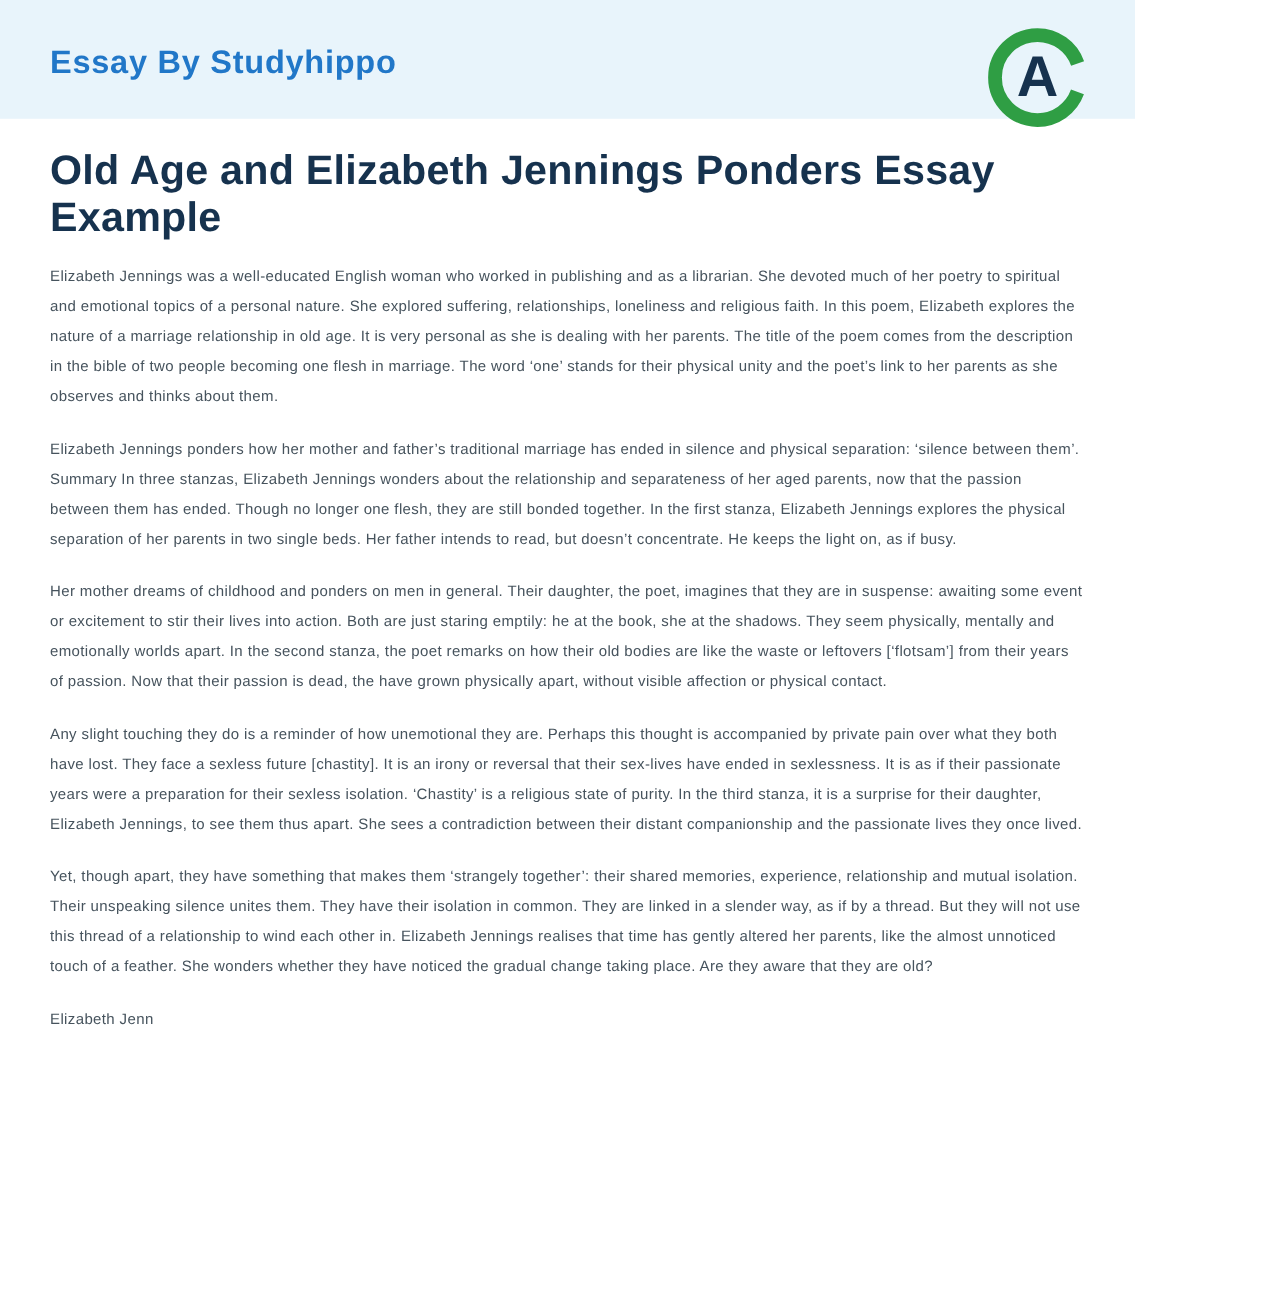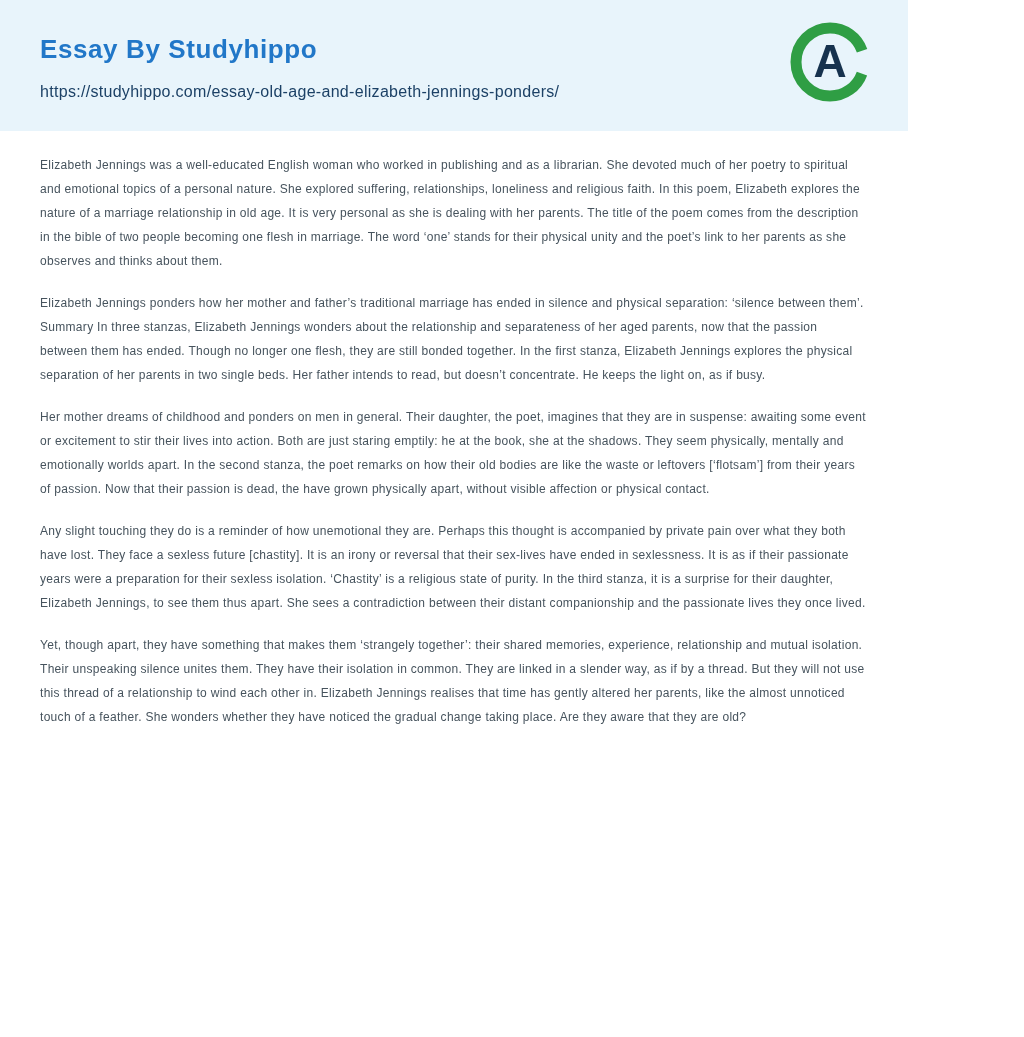--- a/index.html
+++ b/index.html
@@ -66,32 +66,33 @@
     letter-spacing: 0.3px;
   }
 </style>
 </head>
 <body>
 
 <div class="page">
 
   <div class="header">
     <h2 class="brand">Essay By Studyhippo</h2>
-    <a class="site-url" href="#">https://studyhippo.com/essay-old-age-and-elizabeth-jennings-ponders/</a>
 
     <svg class="logo" viewBox="0 0 80 80" aria-hidden="true">
       <circle cx="40" cy="40" r="34" fill="none" stroke="var(--logo-green, #2f9e44)" stroke-width="11" stroke-dasharray="190 23.6" stroke-dashoffset="-11.8"></circle>
       <text x="40" y="55" text-anchor="middle" font-size="46" font-weight="bold" fill="var(--title-navy, #16324e)">A</text>
     </svg>
   </div>
 
   <div class="content">
+    <h1 class="article-title">Old Age and Elizabeth Jennings Ponders Essay Example</h1>
 
     <div>
         <p class="para">Elizabeth Jennings was a well-educated English woman who worked in publishing and as a librarian. She devoted much of her poetry to spiritual and emotional topics of a personal nature. She explored suffering, relationships, loneliness and religious faith. In this poem, Elizabeth explores the nature of a marriage relationship in old age. It is very personal as she is dealing with her parents. The title of the poem comes from the description in the bible of two people becoming one flesh in marriage. The word ‘one’ stands for their physical unity and the poet’s link to her parents as she observes and thinks about them.</p>
         <p class="para">Elizabeth Jennings ponders how her mother and father’s traditional marriage has ended in silence and physical separation: ‘silence between them’. Summary In three stanzas, Elizabeth Jennings wonders about the relationship and separateness of her aged parents, now that the passion between them has ended. Though no longer one flesh, they are still bonded together. In the first stanza, Elizabeth Jennings explores the physical separation of her parents in two single beds. Her father intends to read, but doesn’t concentrate. He keeps the light on, as if busy.</p>
         <p class="para">Her mother dreams of childhood and ponders on men in general. Their daughter, the poet, imagines that they are in suspense: awaiting some event or excitement to stir their lives into action. Both are just staring emptily: he at the book, she at the shadows. They seem physically, mentally and emotionally worlds apart. In the second stanza, the poet remarks on how their old bodies are like the waste or leftovers [‘flotsam’] from their years of passion. Now that their passion is dead, the have grown physically apart, without visible affection or physical contact.</p>
         <p class="para">Any slight touching they do is a reminder of how unemotional they are. Perhaps this thought is accompanied by private pain over what they both have lost. They face a sexless future [chastity]. It is an irony or reversal that their sex-lives have ended in sexlessness. It is as if their passionate years were a preparation for their sexless isolation. ‘Chastity’ is a religious state of purity. In the third stanza, it is a surprise for their daughter, Elizabeth Jennings, to see them thus apart. She sees a contradiction between their distant companionship and the passionate lives they once lived.</p>
         <p class="para">Yet, though apart, they have something that makes them ‘strangely together’: their shared memories, experience, relationship and mutual isolation. Their unspeaking silence unites them. They have their isolation in common. They are linked in a slender way, as if by a thread. But they will not use this thread of a relationship to wind each other in. Elizabeth Jennings realises that time has gently altered her parents, like the almost unnoticed touch of a feather. She wonders whether they have noticed the gradual change taking place. Are they aware that they are old?</p>
+        <p class="para">Elizabeth Jenn</p>
       </div>
   </div>
 
 </div>
 
 </body></html>

